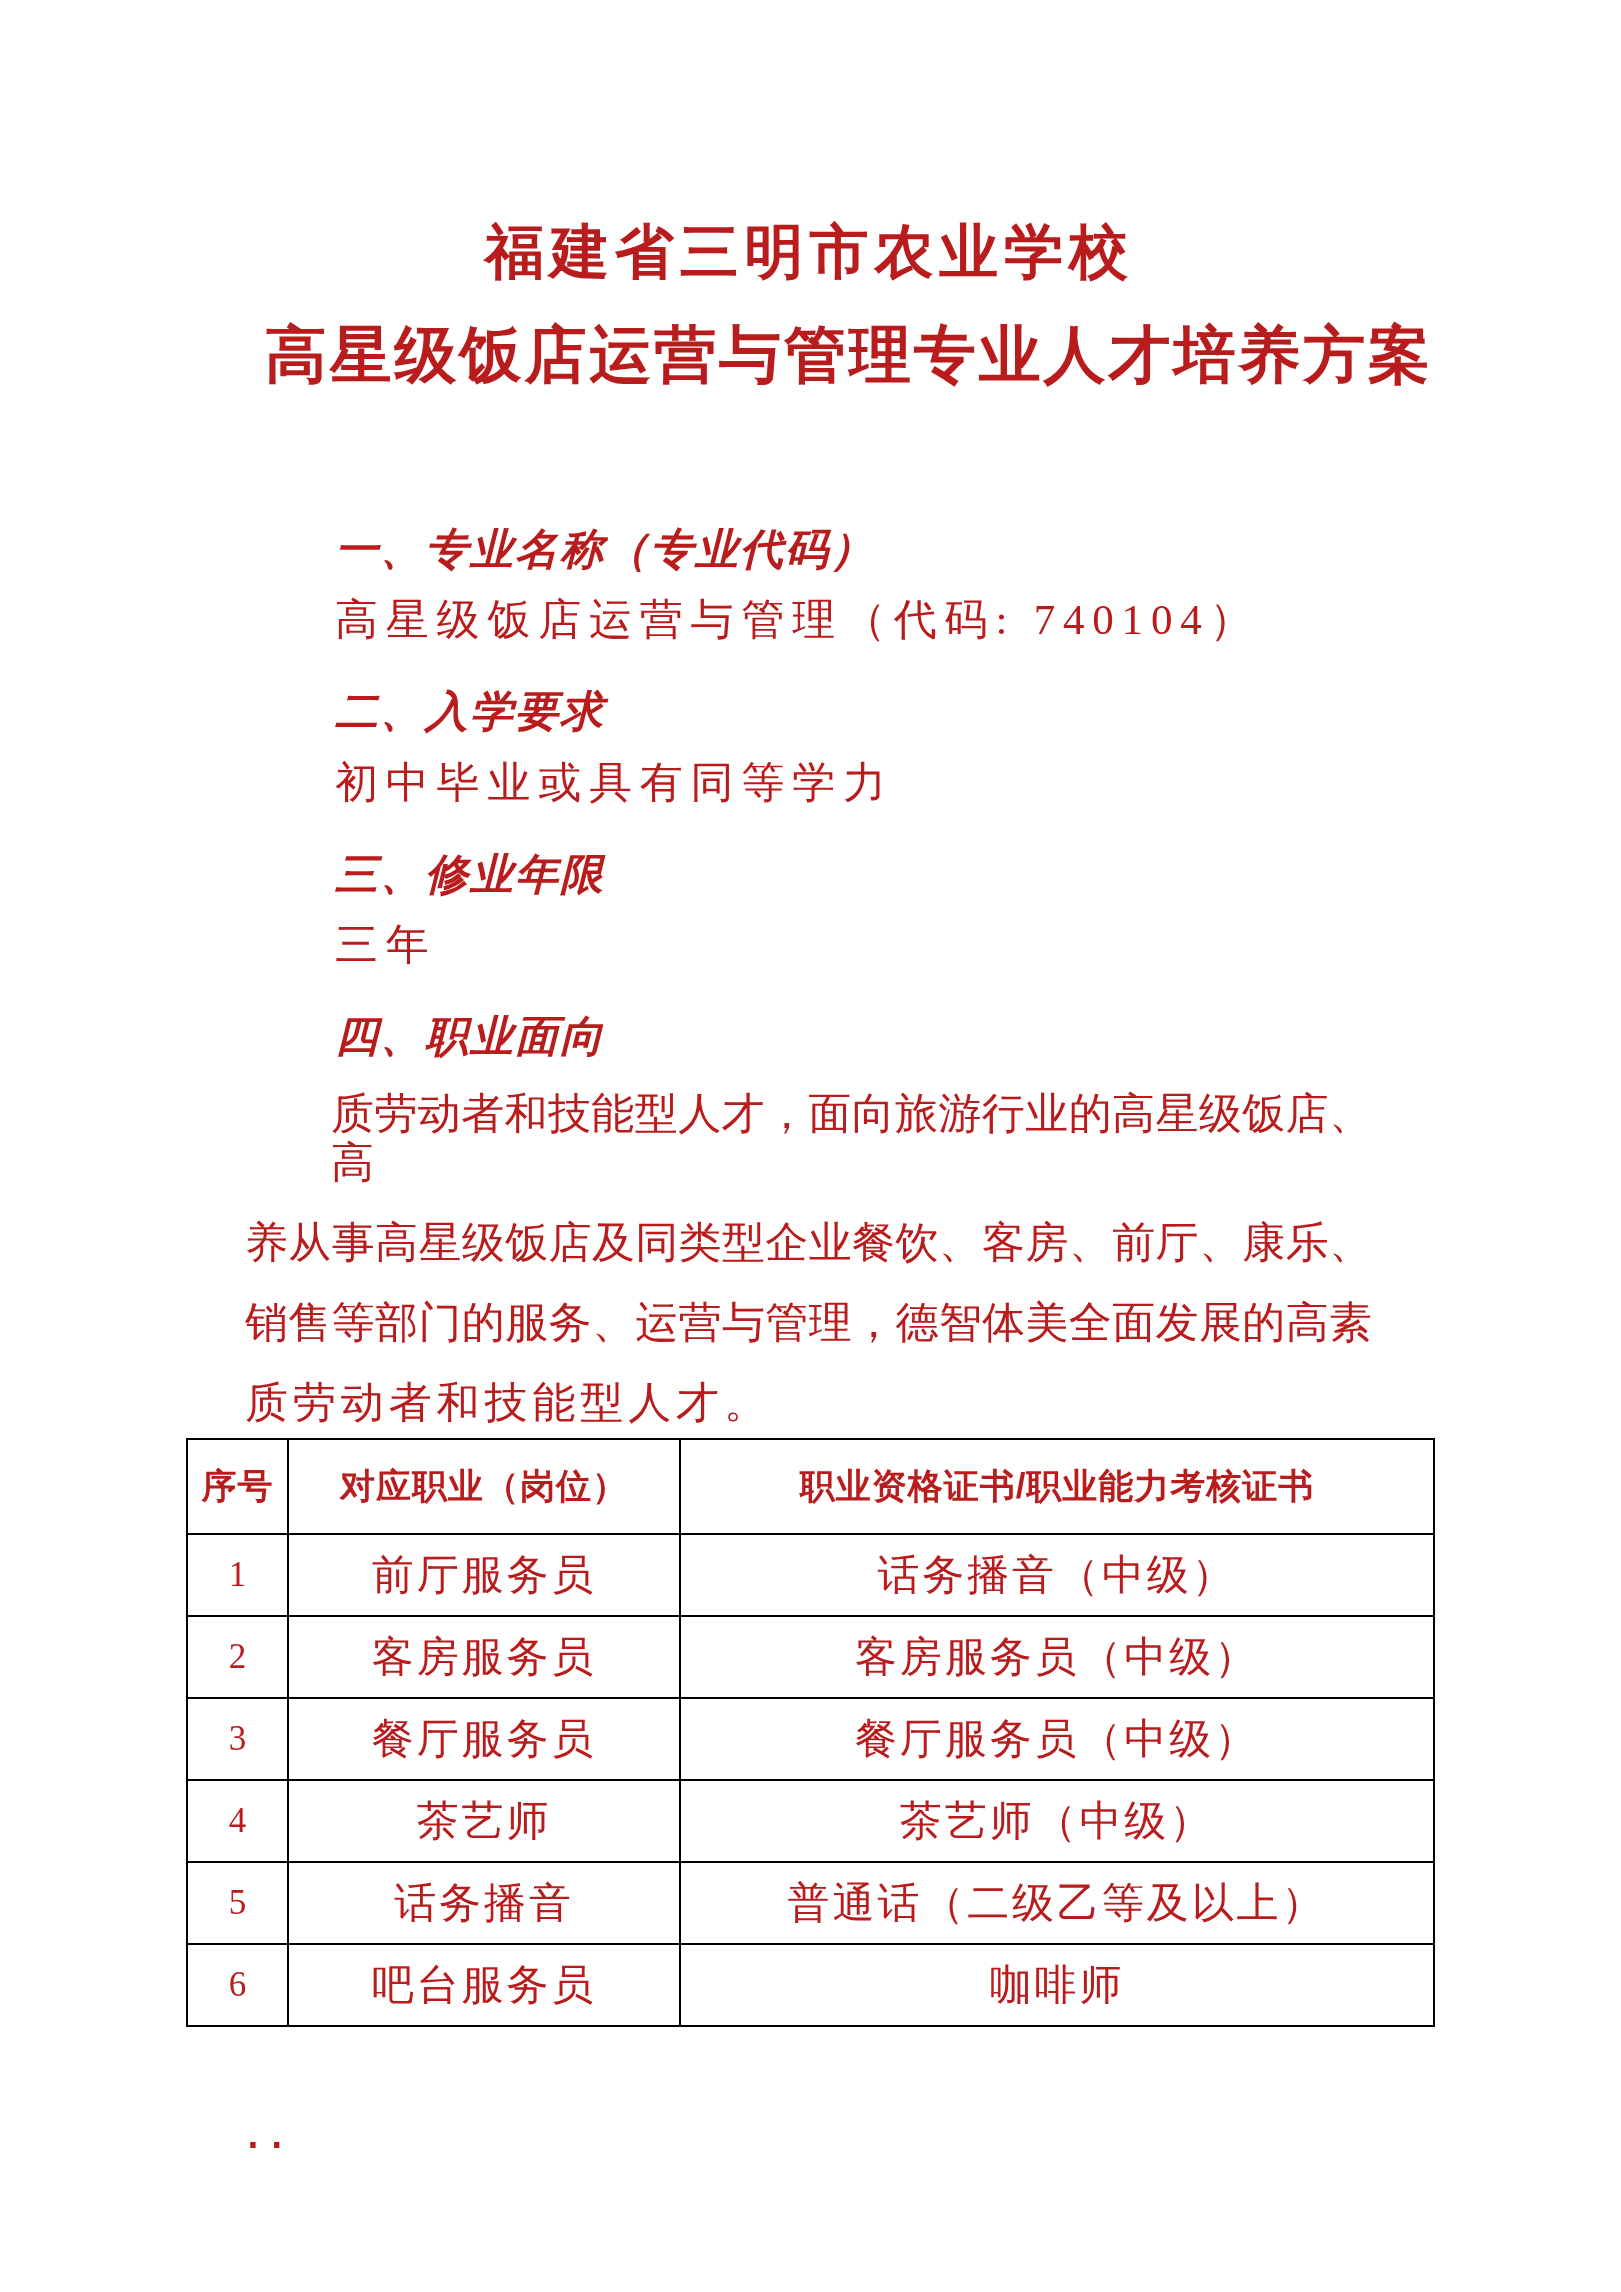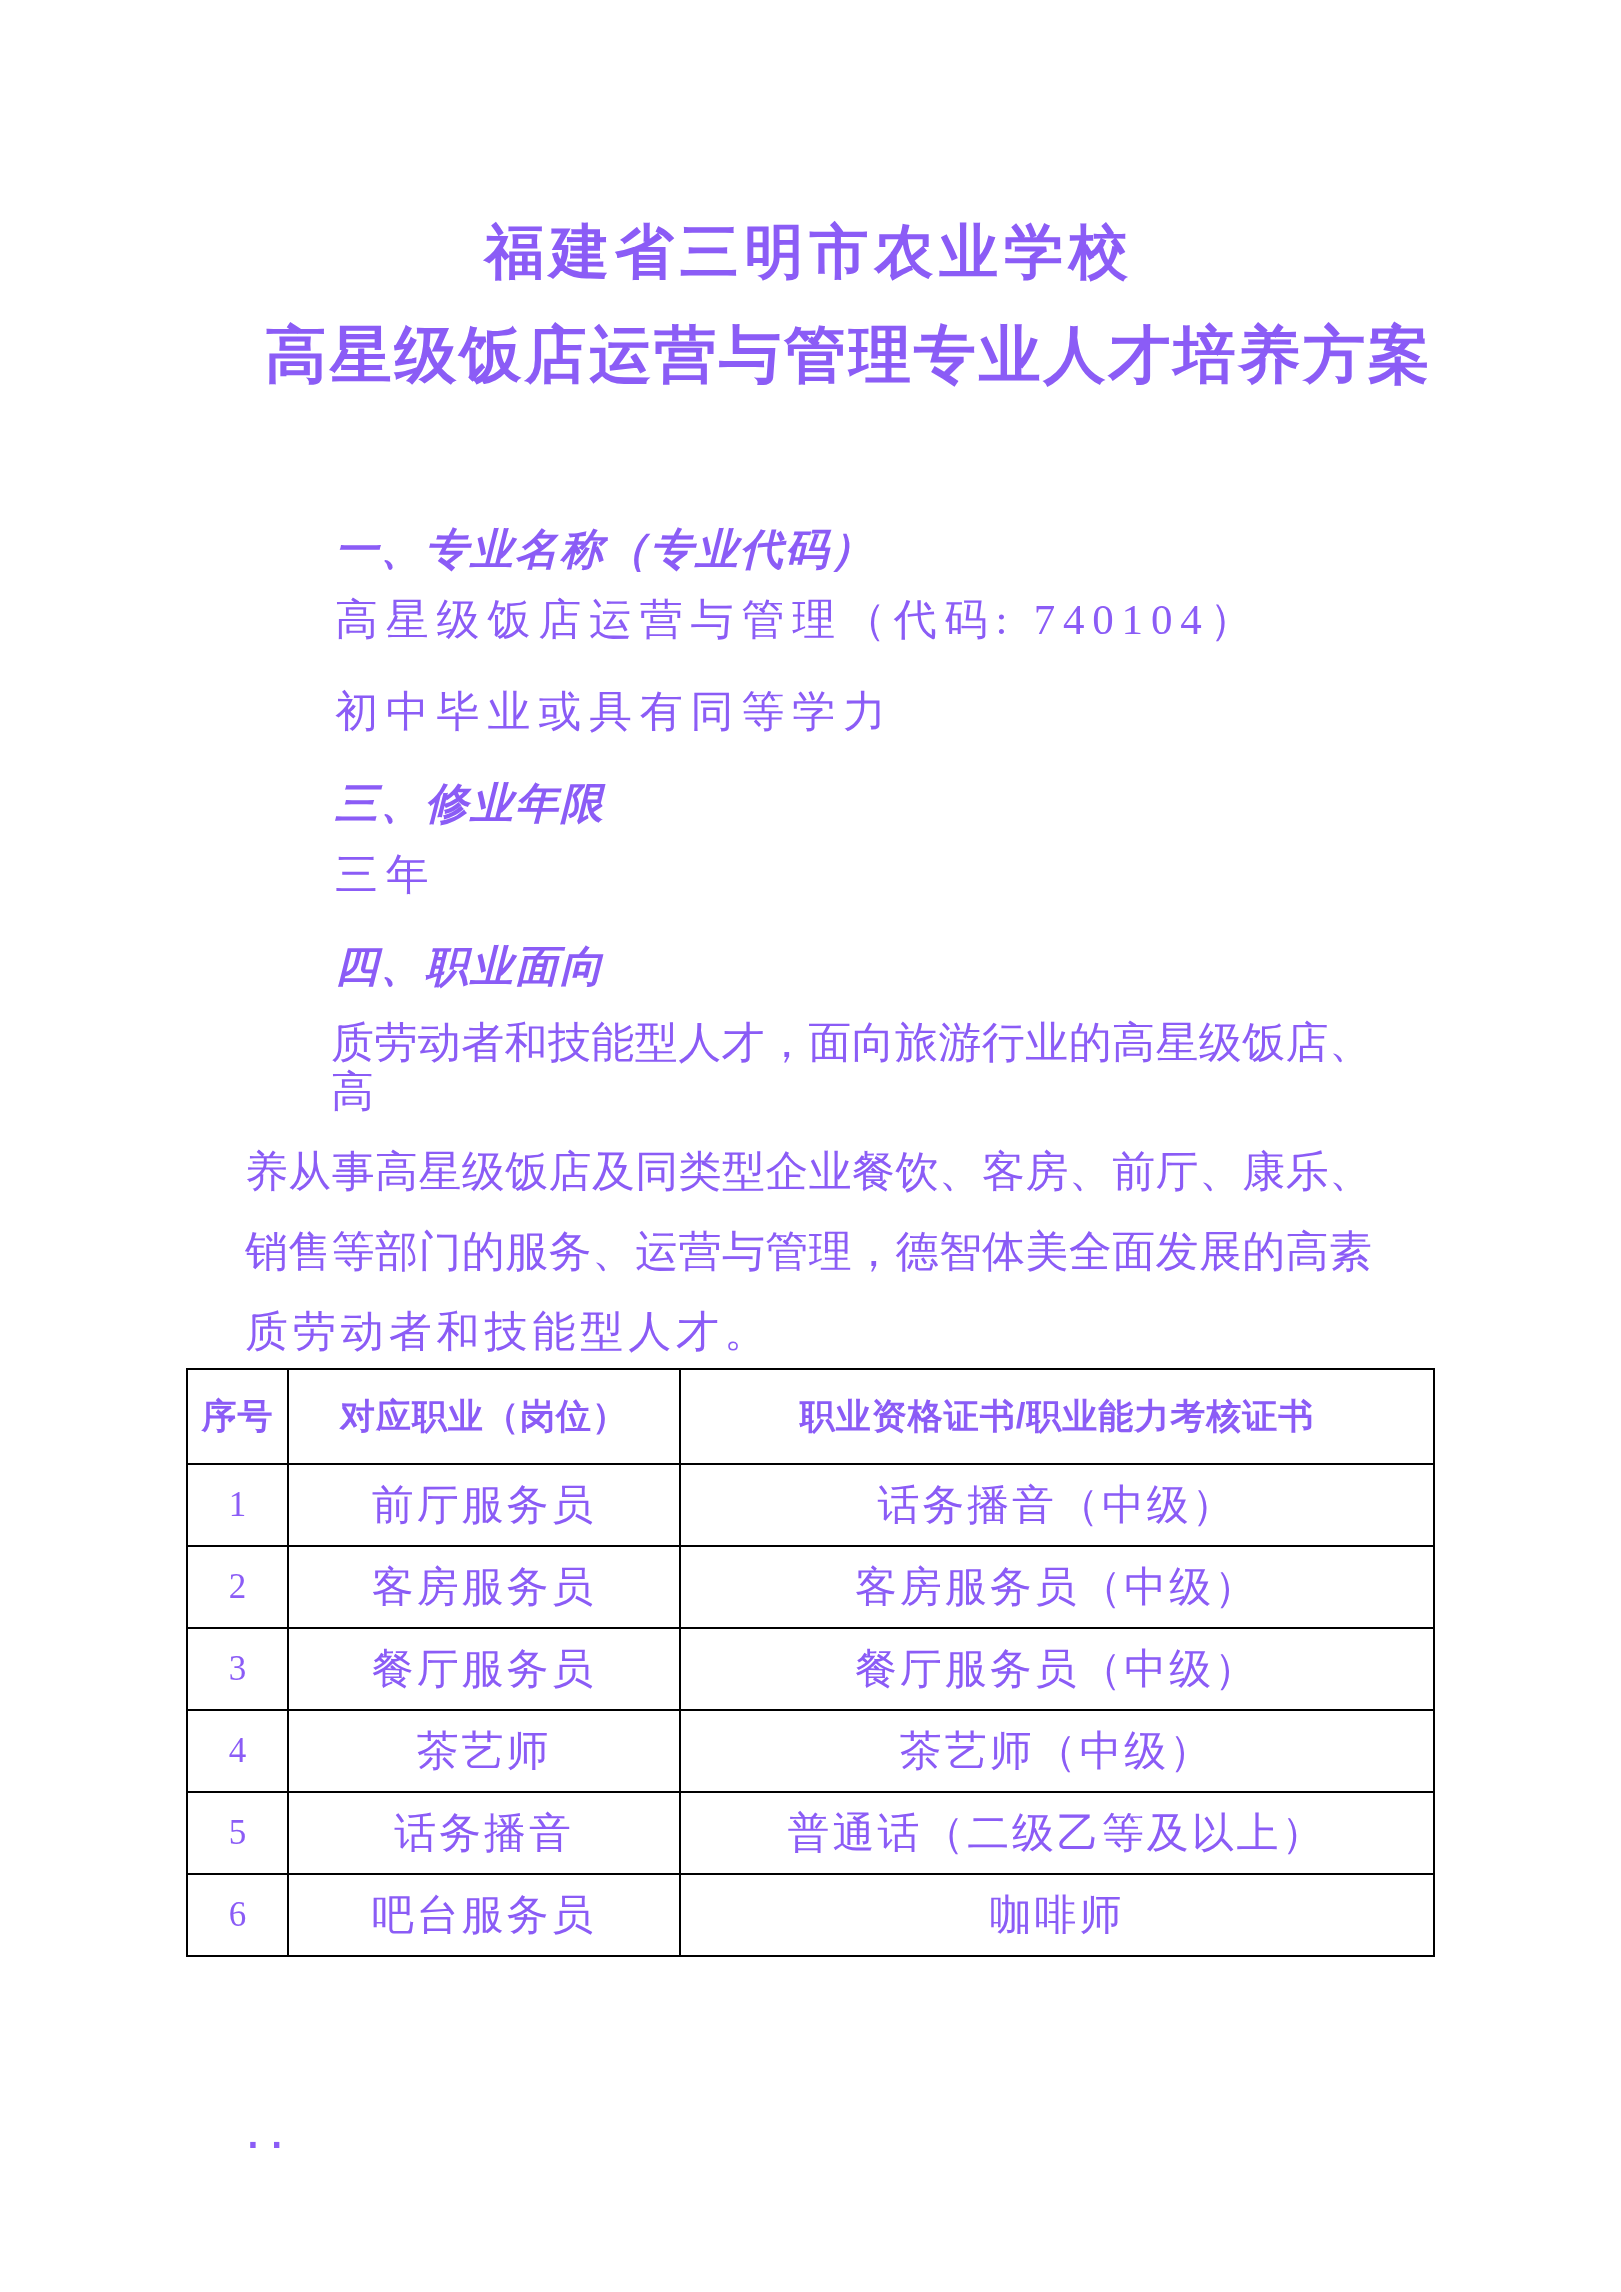--- a/index.html
+++ b/index.html
@@ -3,21 +3,21 @@
 <meta charset="utf-8">
 <style>
   * { box-sizing: border-box; }
   html, body { margin: 0; padding: 0; background: #ffffff; }
 
   .page {
     position: relative;
     width: 1621px;
     height: 2293px;
     background: #ffffff;
-    color: #8b5cf6;
+    color: #b91c1c;
     font-family: "Liberation Serif", serif;
     overflow: hidden;
   }
 
   .content {
     position: absolute;
     left: 186px;
     top: 0;
     width: 1247px;
   }
@@ -132,20 +132,21 @@
 
 <div class="page">
   <div class="content">
 
     <div class="title-line1">福建省三明市农业学校</div>
     <div class="title-line2">高星级饭店运营与管理专业人才培养方案</div>
 
     <div class="sec-h first">一、专业名称（专业代码）</div>
     <div class="sec-b">高星级饭店运营与管理（代码: 740104）</div>
 
+    <div class="sec-h">二、入学要求</div>
     <div class="sec-b">初中毕业或具有同等学力</div>
 
     <div class="sec-h">三、修业年限</div>
     <div class="sec-b">三年</div>
 
     <div class="sec-h before-para">四、职业面向</div>
 
     <div class="para">
       <div class="pline first">质劳动者和技能型人才，面向旅游行业的高星级饭店、高</div>
       <div class="pline">养从事高星级饭店及同类型企业餐饮、客房、前厅、康乐、</div>

